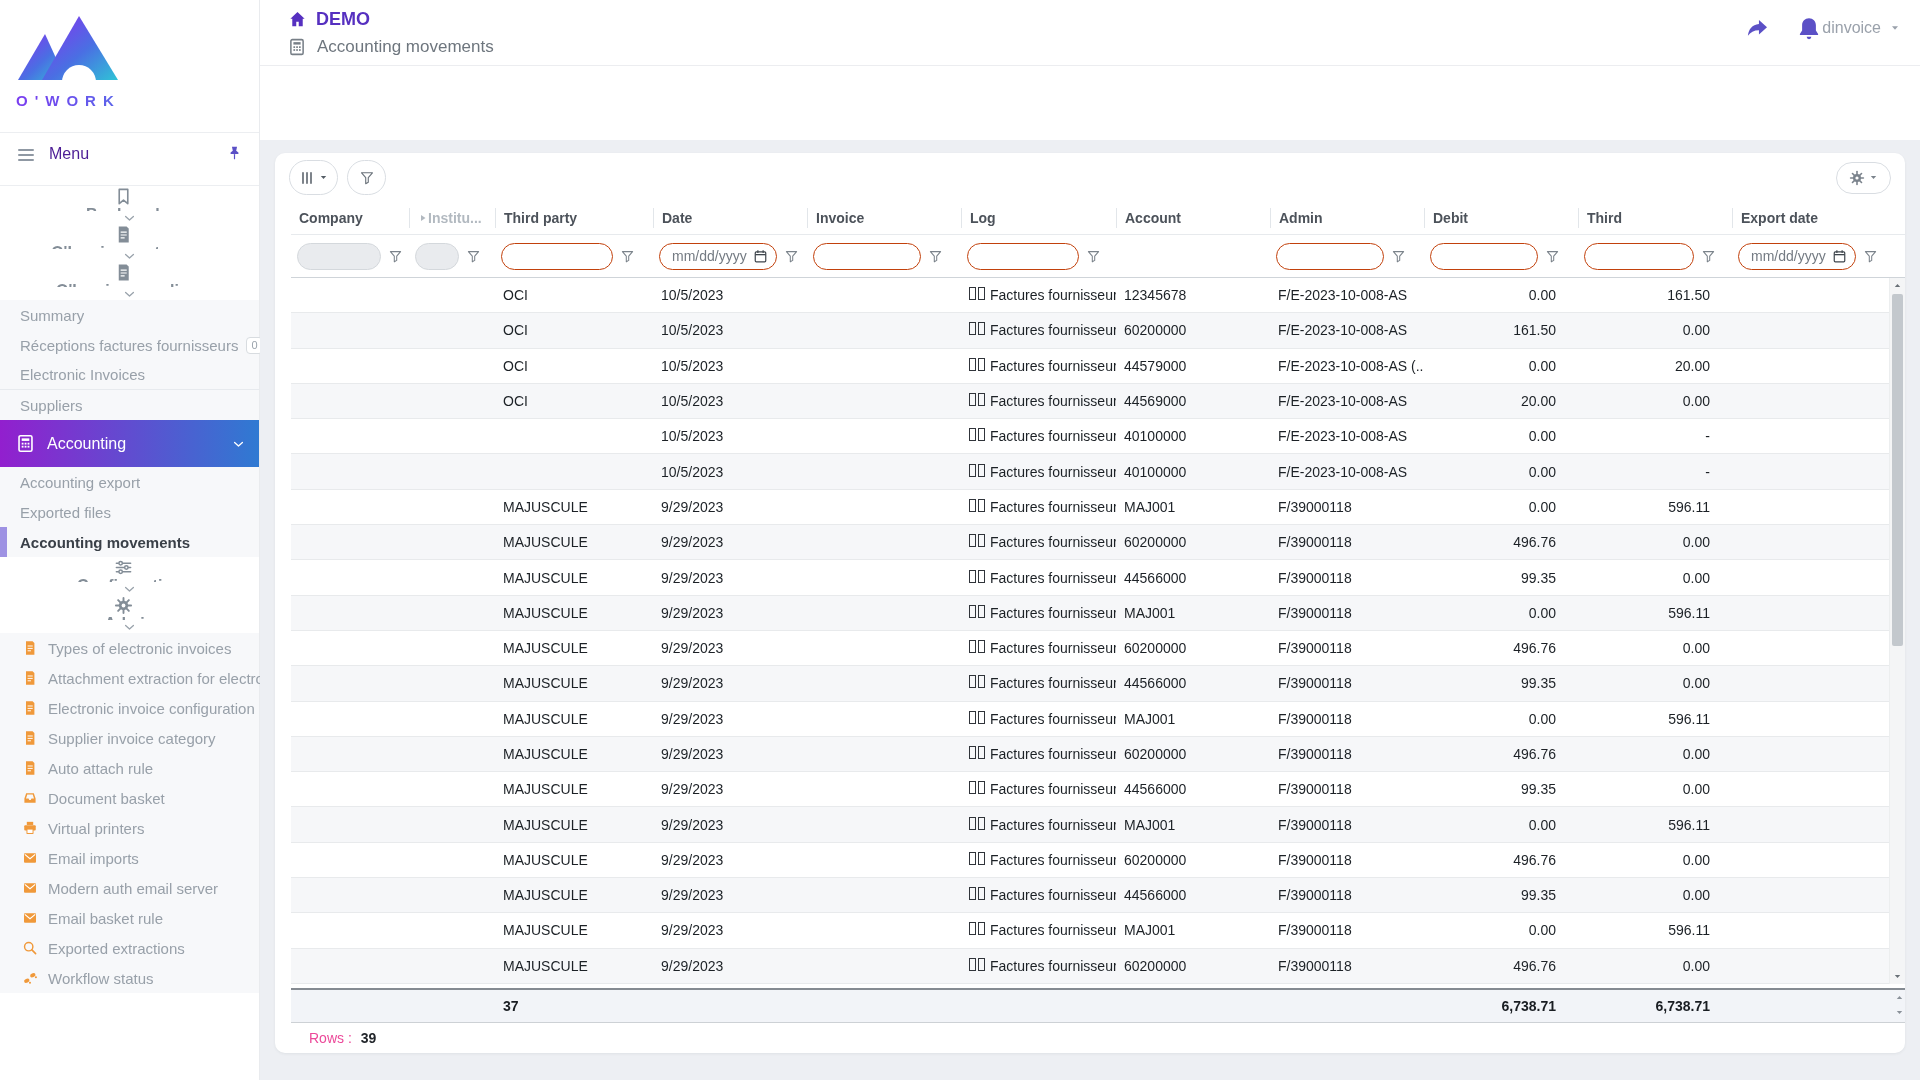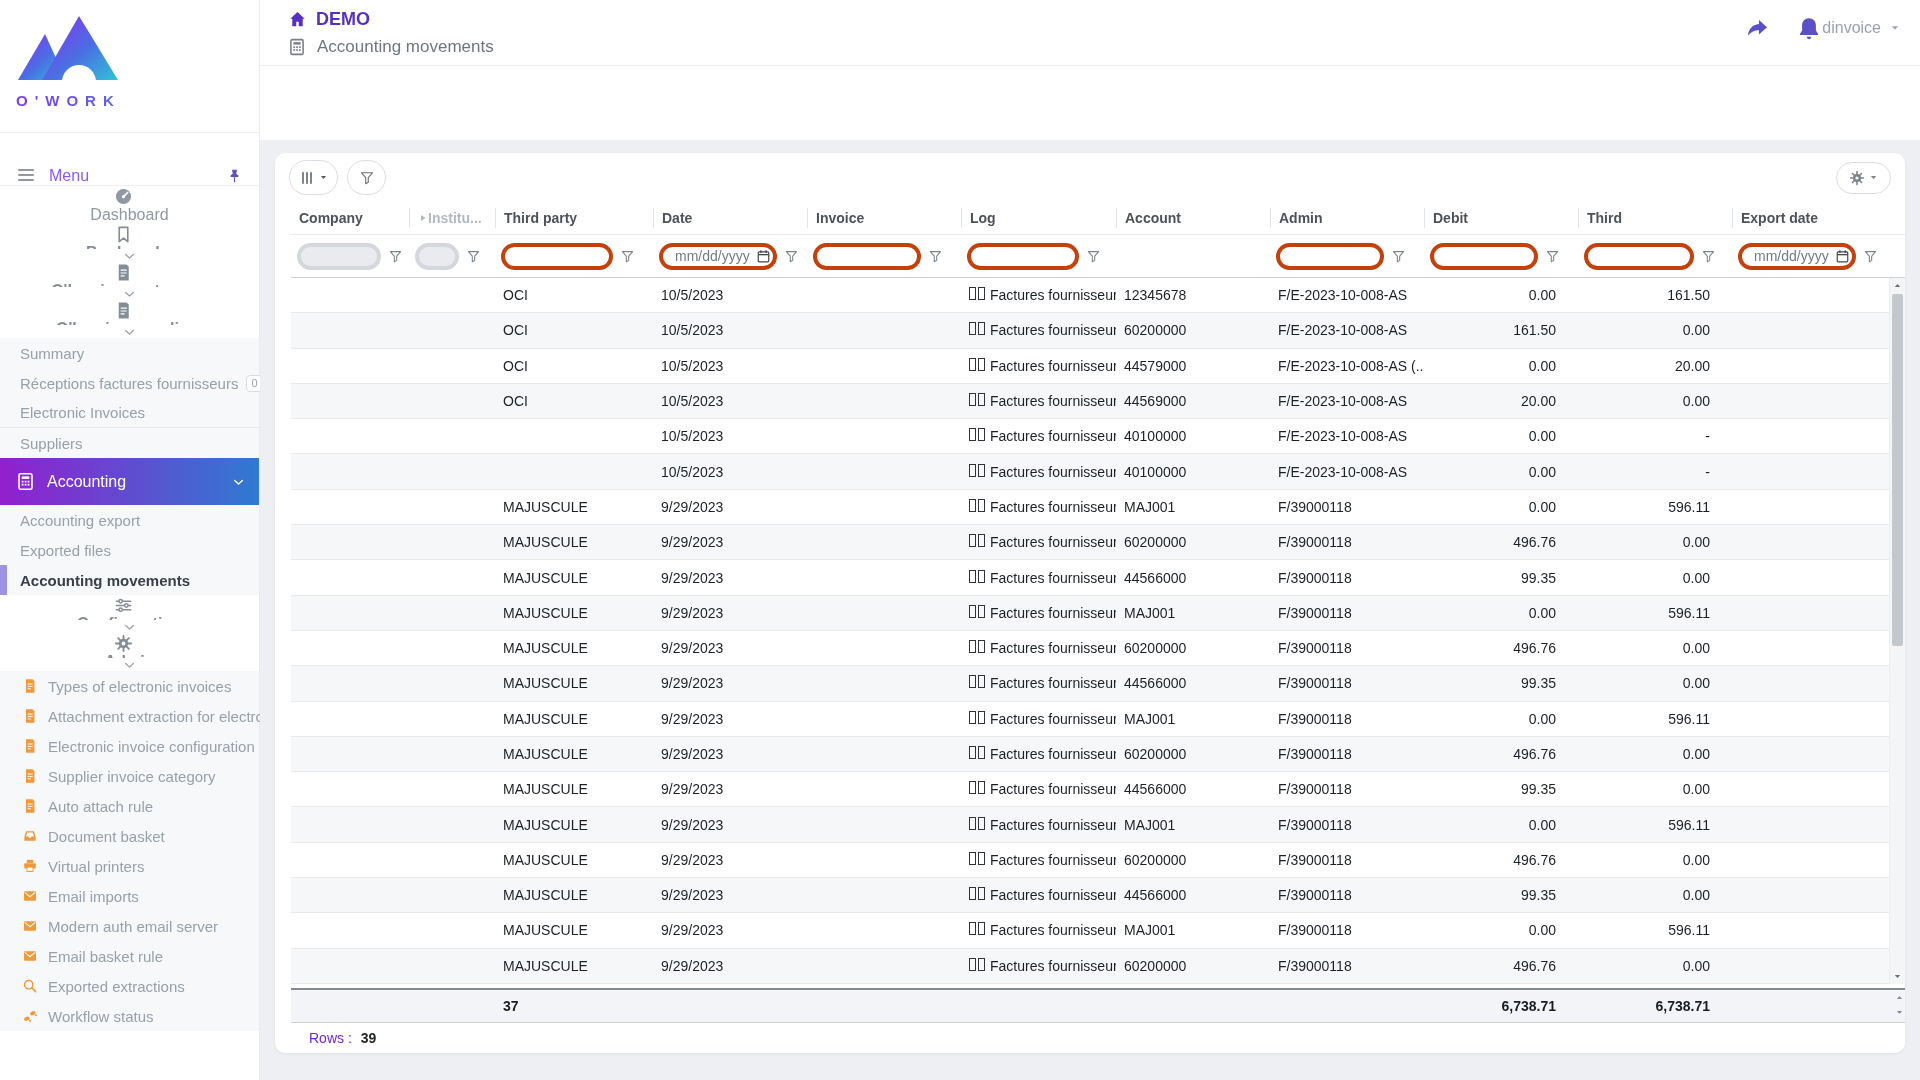--- a/index.html
+++ b/index.html
@@ -2,21 +2,21 @@
 <html><head>
 <meta charset="utf-8">
 <style>
 *{margin:0;padding:0;box-sizing:border-box}
 html,body{width:1920px;height:1080px;overflow:hidden;font-family:"Liberation Sans",sans-serif;background:#edeff3;color:#222}
 .app{display:flex;width:1920px;height:1080px}
 
 .sidebar{width:260px;flex:none;background:#fff;border-right:1px solid #e9ebee;display:flex;flex-direction:column}
 .logo-wrap{height:132px;padding:8px 0 0 16px}
 .wordmark{font-weight:bold;font-size:15px;letter-spacing:7px;margin-top:2px;background:linear-gradient(90deg,#7a3cf0,#2f9fe0);-webkit-background-clip:text;background-clip:text;color:transparent}
-.menu-row{height:54px;border-top:1px solid #eceef1;border-bottom:1px solid #eceef1;display:flex;align-items:flex-end;padding:0 16px;gap:13px;color:#8b5cf6;font-size:16px}
+.menu-row{height:54px;border-top:1px solid #eceef1;border-bottom:1px solid #eceef1;display:flex;align-items:flex-start;padding:12px 16px;gap:13px;color:#4c1d95;font-size:16px}
 .menu-row .ham{width:20px;height:20px;color:#8f98a3}
 .menu-row .pin{margin-left:auto;width:17px;height:17px;color:#5b50c6;cursor:pointer}
 .nav{display:flex;align-items:center;height:38px;padding:0 14px;color:#8f98a3;font-size:16px;cursor:pointer}
 .nav .nic{width:20px;height:20px;margin-right:11px;display:flex;align-items:center;flex:none}
 .nav .nic svg{width:19px;height:19px}
 .nav .nlbl{flex:1;white-space:nowrap;overflow:hidden}
 .nav.bold{font-weight:bold;color:#838d97}
 .nav.sub{height:30px;padding-left:20px;background:#f7f8fa;font-size:15px;color:#98a0a9}
 .nav.sub .nlbl{flex:none}
 .nav.divider{border-bottom:1px solid #e7eaee}
@@ -63,21 +63,21 @@
 .c0{width:118px;flex:none}.c1{width:86px;flex:none}.c2{width:158px;flex:none}.c3{width:154px;flex:none}
 .c4{width:154px;flex:none}.c5{width:155px;flex:none}.c6{width:154px;flex:none}.c7{width:154px;flex:none}
 .c8{width:154px;flex:none}.c9{width:154px;flex:none}.c10{width:155px;flex:none}
 .thead{display:flex;height:33px;align-items:center;border-bottom:1px solid #e7eaed;flex:none}
 .th{font-weight:bold;font-size:14px;color:#4c525a;padding-left:8px;display:flex;align-items:center;height:20px;cursor:pointer;white-space:nowrap;overflow:hidden}
 .th+.th{border-left:1px solid #e2e6ea}
 .th.muted{color:#b2b9c0;}
 .th .tri{width:10px;height:10px;color:#b2b9c0;flex:none}
 .filters{display:flex;height:43px;align-items:center;border-bottom:1px solid #cfd4d9;flex:none}
 .fc{display:flex;align-items:center;gap:7px;padding-left:6px}
-.pill{height:27px;border:4px solid #c2410c;border-radius:14px;background:#fff}
+.pill{height:27px;border:1px solid #c2410c;border-radius:14px;background:#fff}
 .pill.dis{background:#e9ebee;border-color:#d4d8dc}
 .pill.datep{display:flex;align-items:center;justify-content:space-between;padding:0 9px 0 12px;color:#747b83;font-size:14px;gap:6px}
 .pill.datep svg{width:15px;height:15px;color:#3f464d;flex:none}
 .w84{width:84px}.w44{width:44px}.w112{width:112px}.w118{width:118px}.w108{width:108px}.w110{width:110px}
 .funnel{width:15px;height:15px;color:#7b838b;cursor:pointer;flex:none}
 .funnel svg{width:15px;height:15px}
 .rows-region{display:flex;height:706px;flex:none}
 .rows{flex:1;display:flex;flex-direction:column;min-width:0}
 .tr{display:flex;height:35.3px;align-items:center;border-bottom:1px solid #e8eaec;font-size:14px;color:#1c2126;flex:none}
 .tr.alt{background:#f6f7f9}
@@ -87,21 +87,21 @@
 .boxes::before,.boxes::after{content:"";width:5px;height:11px;border:1px solid #30343a}
 .vscroll{width:16px;background:#f4f5f6;border-left:1px solid #eceeef;display:flex;flex-direction:column;align-items:center;flex:none}
 .sarrow{height:15px;width:100%;display:flex;align-items:center;justify-content:center;color:#697077;cursor:pointer;flex:none}
 .sarrow svg{width:9px;height:9px}
 .sthumb{width:11px;background:#c3c8cd;border-radius:2px;height:352px;margin-top:1px;cursor:grab}
 .strack{flex:1}
 .totals{display:flex;height:35px;align-items:center;background:#f2f4f8;border-top:2px solid #858b92;border-bottom:1px solid #cdd1d5;font-weight:bold;font-size:14px;color:#191d22;margin-top:4px;position:relative;flex:none}
 .mini-arrows{position:absolute;right:1px;top:3px;display:flex;flex-direction:column;gap:6px;color:#8a9199}
 .mini-arrows svg{width:9px;height:9px;cursor:pointer}
 .card-footer{height:30px;display:flex;align-items:center;padding-left:18px;gap:9px;font-size:14px;flex:none}
-.rows-label{color:#6d28d9}
+.rows-label{color:#ec4899}
 .rows-count{font-weight:bold;color:#22262b}
 </style>
 </head>
 <body>
 
 <svg width="0" height="0" style="position:absolute">
 <defs>
 <symbol id="i-ham" viewBox="0 0 20 20">
         <g stroke="currentColor" stroke-width="2" stroke-linecap="round">
           <path d="M3 5h14M3 10h14M3 15h14"></path>
@@ -247,28 +247,20 @@
     <div class="menu-row">
       <svg class="ham">
           <use href="#i-ham"></use>
         </svg>
       <span>Menu</span>
       <svg class="pin">
           <use href="#i-pin"></use>
         </svg>
     </div>
     <nav>
-        <div class="nav main">
-          <span class="nic">
-            <svg viewBox="0 0 20 20">
-              <use href="#i-gauge"></use>
-            </svg>
-          </span>
-          <span class="nlbl">Dashboard</span>
-        </div>
         <div class="nav main bold">
           <span class="nic">
             <svg viewBox="0 0 20 20">
               <use href="#i-bookmark"></use>
             </svg>
           </span>
           <span class="nlbl">Bookmarks</span>
           <span class="nchev"><svg viewBox="0 0 20 20">
               <use href="#i-chev"></use>
             </svg></span>

